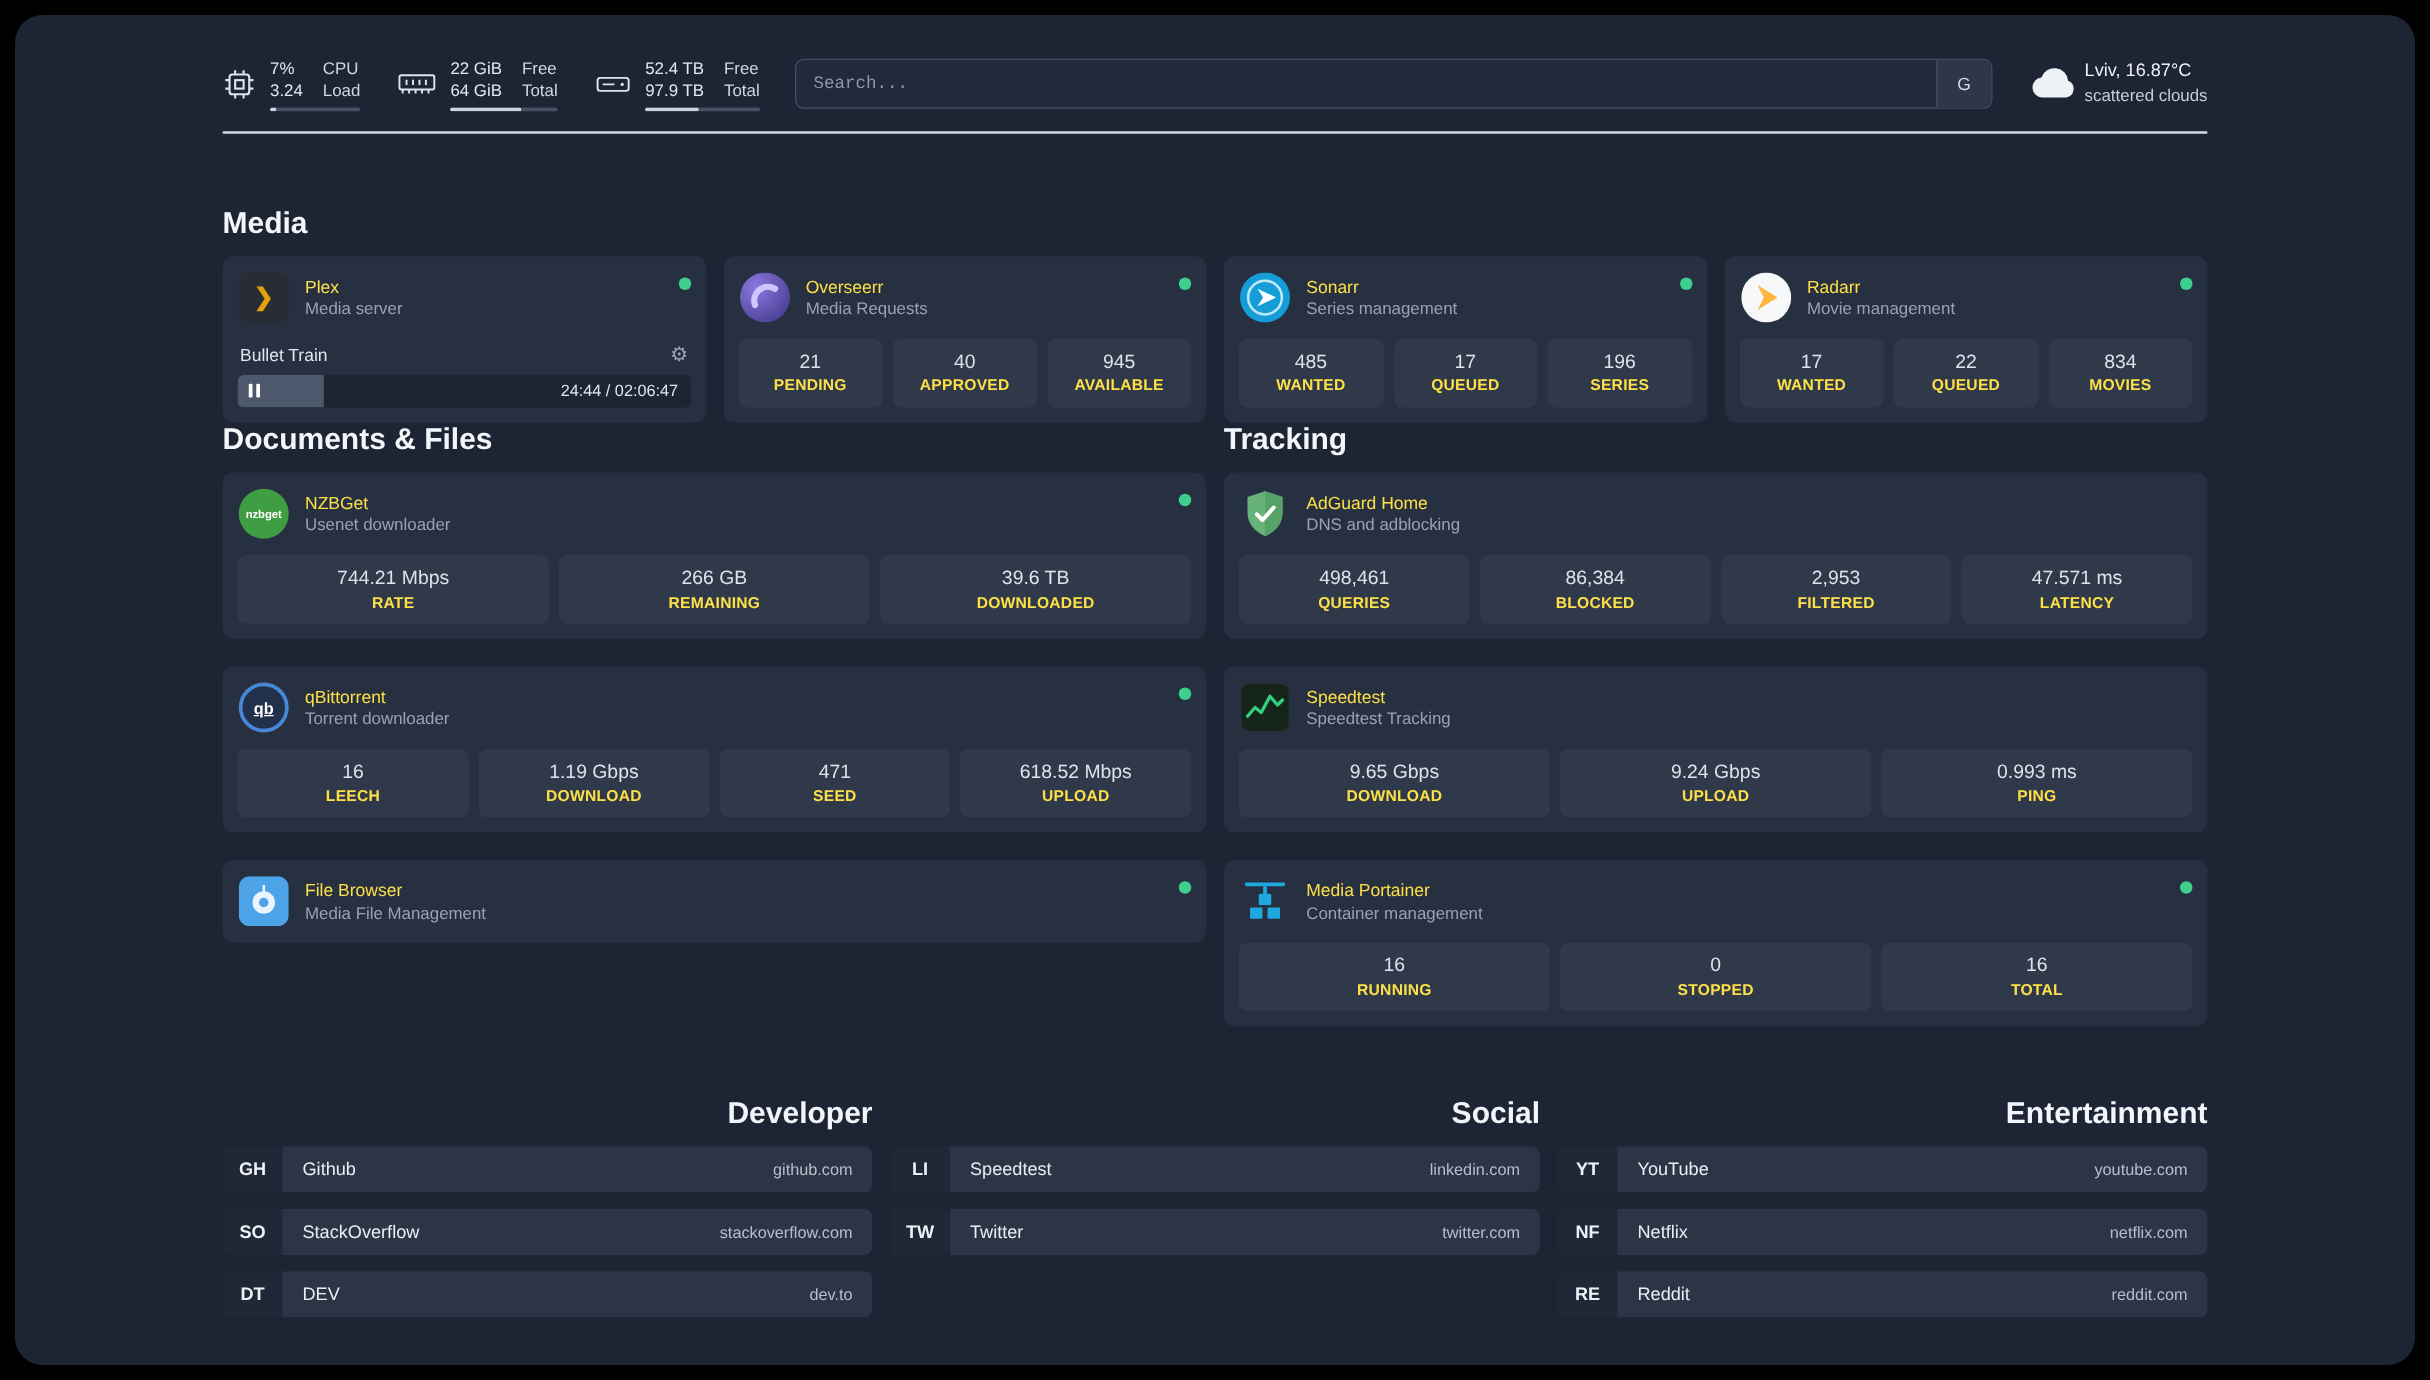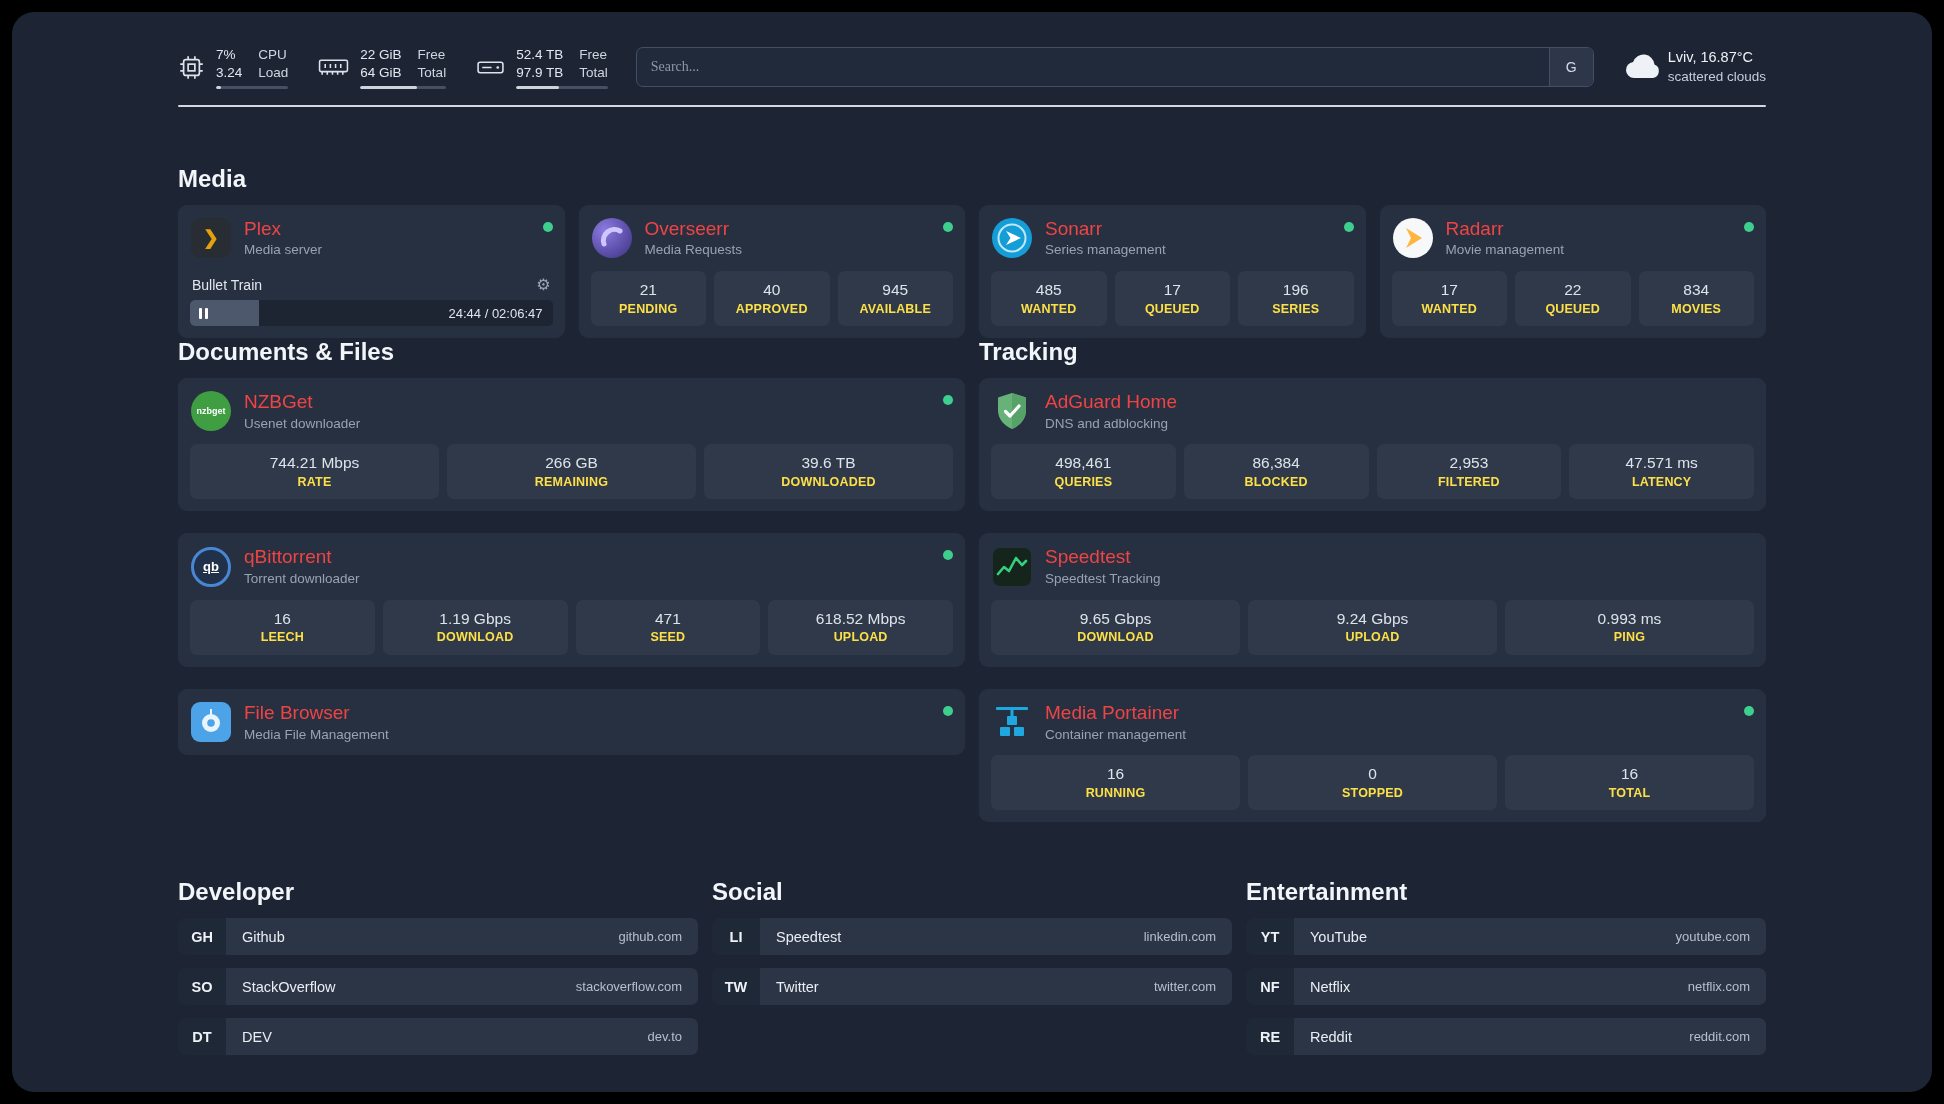--- a/index.html
+++ b/index.html
@@ -17,38 +17,38 @@
   .resources{display:flex;align-items:center;gap:30px;}
   .res{display:flex;align-items:center;gap:11px;}
   .res-icon svg{display:block;}
   .res-body{display:flex;flex-direction:column;}
   .res-row{display:flex;gap:16px;}
   .res-col{display:flex;flex-direction:column;font-size:13.5px;line-height:1.32;color:#e3e8ef;}
   .res-col.labels{color:#cfd6e0;}
   .bar{height:3px;background:#465062;border-radius:2px;margin-top:4px;overflow:hidden;}
   .bar>div{height:100%;background:#cdd4de;border-radius:2px;}
   .search{flex:1;display:flex;height:38px;border:1px solid #454f63;border-radius:7px;background:#212a3b;overflow:hidden;}
-  .search input{flex:1;background:transparent;border:0;outline:none;color:#dfe4ec;font-size:14px;padding:0 14px;font-family:Liberation Serif, serif;}
+  .search input{flex:1;background:transparent;border:0;outline:none;color:#dfe4ec;font-size:14px;padding:0 14px;font-family:Liberation Mono, monospace;}
   .search input::placeholder{color:#8d96a7;}
   .search-btn{width:44px;background:#2d3749;border:0;border-left:1px solid #454f63;color:#d6dce6;font-size:14px;cursor:pointer;font-family:inherit;}
   .weather{display:flex;align-items:center;gap:4px;}
   .weather-text{display:flex;flex-direction:column;line-height:1.35;}
   .weather-loc{font-size:14.5px;color:#eef1f6;}
   .weather-cond{font-size:13.5px;color:#c6cdd8;}
   .divider{height:2px;background:#d3d8e0;border-radius:1px;margin:16px 166px 0;}
   
   .content{padding:0 166px;}
   .section-title{font-size:24px;font-weight:700;color:#f2f5f9;margin:0 0 12px;}
   .media-section{margin-top:58px;}
   .media-grid{display:grid;grid-template-columns:repeat(4,1fr);gap:14px;}
   .card{background:#273040;border-radius:9px;padding:12px;display:flex;flex-direction:column;justify-content:space-between;}
   .card-head{display:flex;align-items:center;gap:12px;}
   .svc-icon{width:42px;height:42px;flex:0 0 42px;display:flex;align-items:center;justify-content:center;}
   .svc-text{display:flex;flex-direction:column;line-height:1.3;}
-  .svc-name{font-size:19px;color:#ef4444;}
+  .svc-name{font-size:14px;color:#fde047;}
   .svc-sub{font-size:13.5px;color:#98a2b3;}
   .status-dot{width:10px;height:10px;border-radius:50%;background:#3ecf8e;margin-left:auto;align-self:flex-start;margin-top:5px;flex:0 0 10px;}
   .stats{display:flex;gap:8px;margin-top:12px;}
   .stat{flex:1;background:#2f3949;border-radius:7px;padding:8px 6px;display:flex;flex-direction:column;align-items:center;line-height:1.4;}
   .stat-value{font-size:15.5px;color:#dde3eb;}
   .stat-label{font-size:12.5px;font-weight:700;color:#fde047;letter-spacing:.2px;}
   
   .player{margin-top:8px;}
   .player-top{display:flex;align-items:center;justify-content:space-between;font-size:14px;color:#e2e7ee;padding:0 2px 6px;}
   .gear{color:#9aa3b4;font-size:16px;cursor:pointer;}
@@ -59,21 +59,21 @@
   .player-time{margin-left:auto;margin-right:10px;font-size:13px;color:#dfe5ed;position:relative;}
   
   .two-col{display:grid;grid-template-columns:1fr 1fr;gap:14px;align-items:start;}
   .col .card{margin-bottom:22px;}
   .col .card:last-child{margin-bottom:0;}
   
   .icon-plex{width:40px;height:40px;border-radius:10px;background:#282c33;color:#e5a00d;font-weight:700;font-size:19px;display:flex;align-items:center;justify-content:center;}
   .icon-nzbget{width:40px;height:40px;border-radius:50%;background:#3f9e42;color:#fff;font-size:9px;font-weight:700;display:flex;align-items:center;justify-content:center;}
   .icon-qb{width:34px;height:34px;border-radius:50%;background:#203149;border:3px solid #4787d6;color:#fff;font-size:13px;font-weight:700;display:flex;align-items:center;justify-content:center;text-decoration:underline;}
   
-  .bookmarks{display:grid;grid-template-columns:repeat(3,1fr);gap:14px;margin-top:56px;}
+  .bookmarks{display:grid;grid-template-columns:repeat(3,1fr);gap:14px;margin-top:56px;text-align:right;}
   .bm-item{display:flex;height:37px;border-radius:7px;overflow:hidden;margin-bottom:13px;cursor:pointer;}
   .bm-abbr{width:48px;background:#1f2836;display:flex;align-items:center;justify-content:center;font-size:14.5px;font-weight:700;color:#eef1f6;}
   .bm-body{flex:1;background:#2c3546;display:flex;align-items:center;justify-content:space-between;padding:0 16px;}
   .bm-name{font-size:14.5px;color:#eaeef4;}
   .bm-url{font-size:13px;color:#b7bfcc;}
 </style>
 </head>
 <body>
 
 <div class="app">

